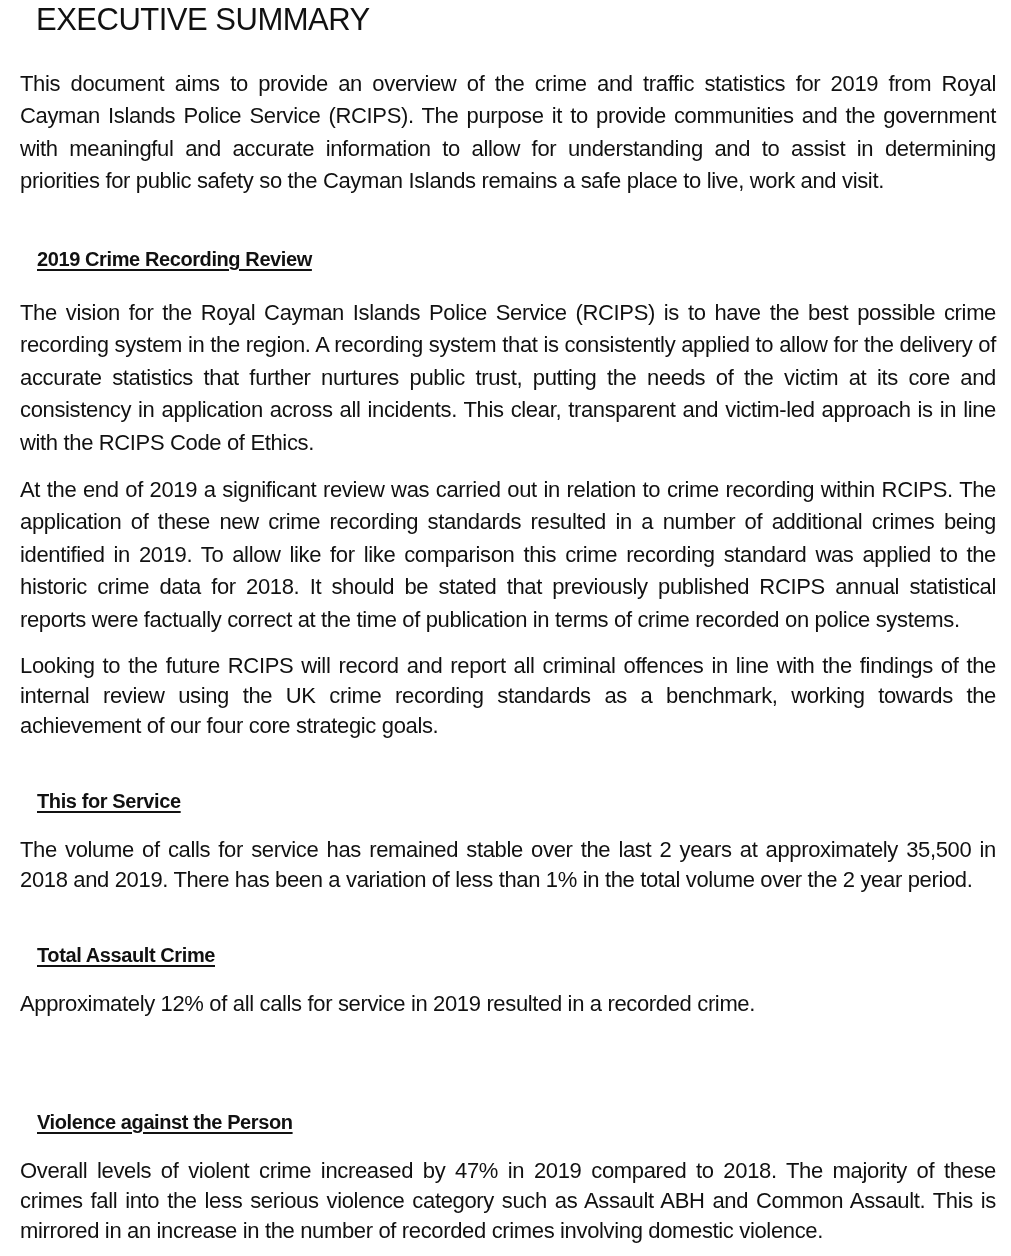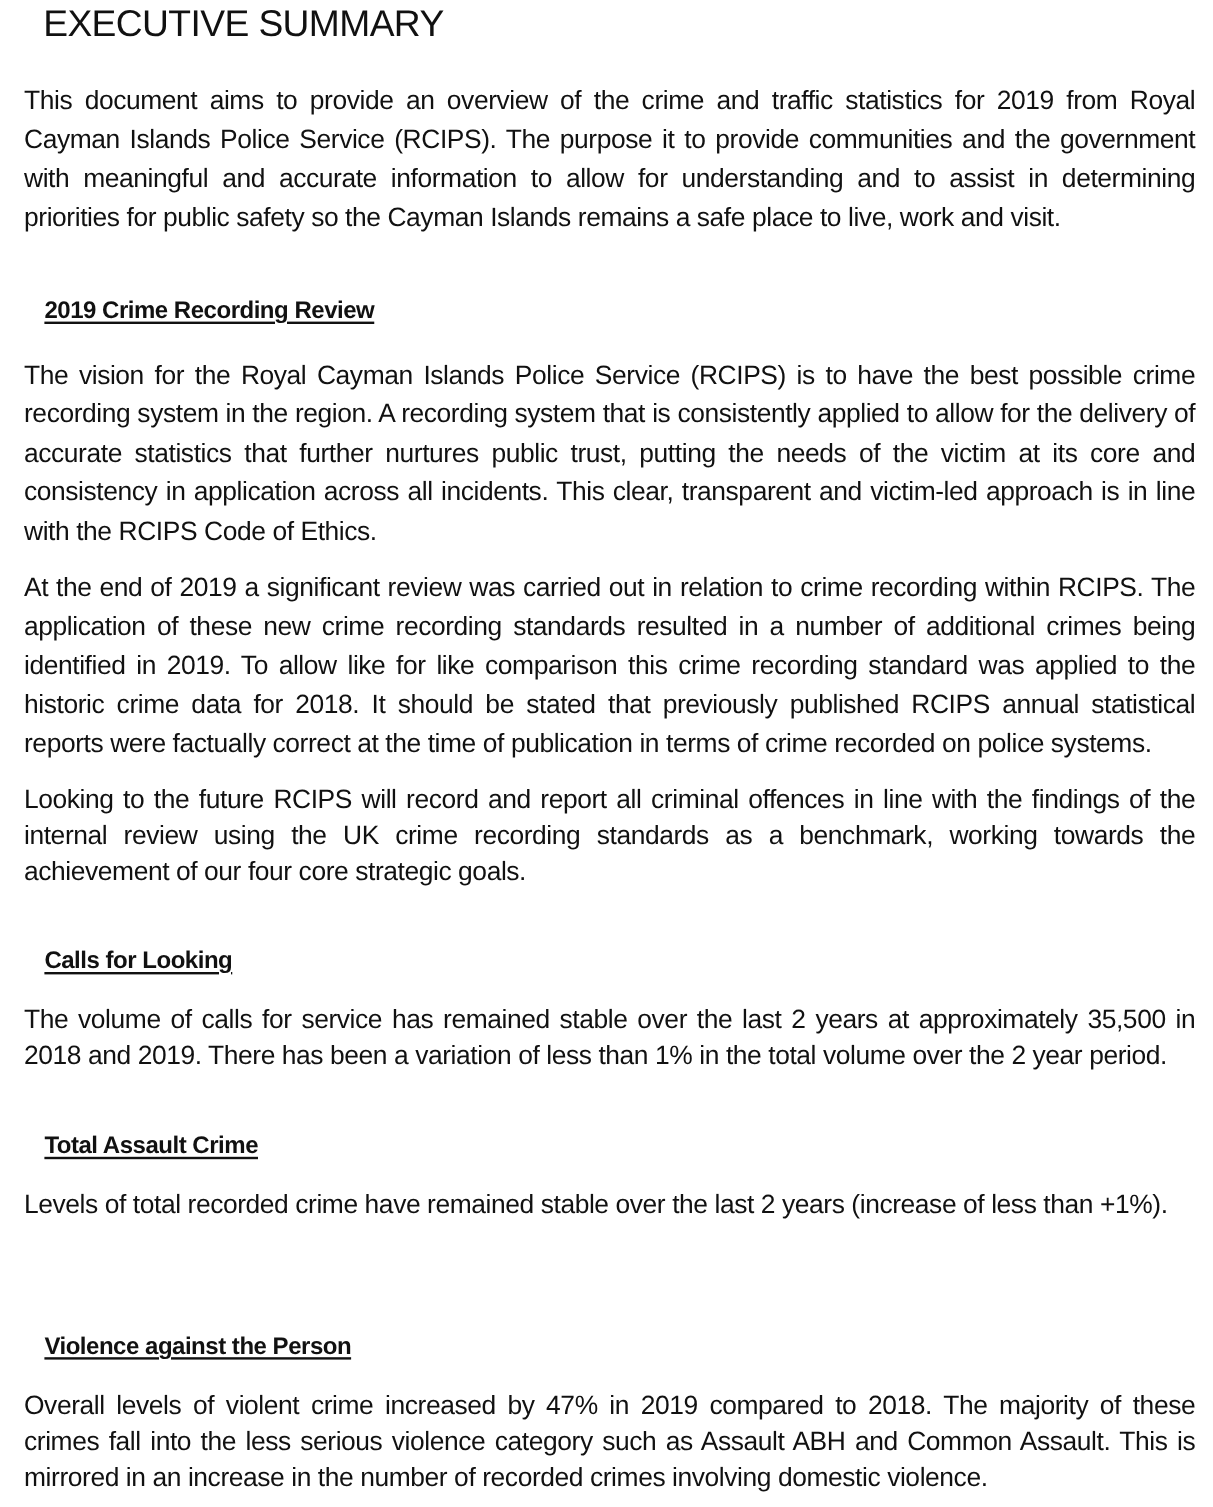--- a/index.html
+++ b/index.html
@@ -66,27 +66,27 @@
   <p class="para lh32 last-left" style="top:68px;">This document aims to provide an overview of the crime and traffic statistics for 2019 from Royal Cayman Islands Police Service (RCIPS). The purpose it to provide communities and the government with meaningful and accurate information to allow for understanding and to assist in determining priorities for public safety so the Cayman Islands remains a safe place to live, work and visit.</p>
 
   <h2 class="section-heading" style="top:248px;">2019 Crime Recording Review</h2>
 
   <p class="para lh32 last-left" style="top:297px;">The vision for the Royal Cayman Islands Police Service (RCIPS) is to have the best possible crime recording system in the region. A recording system that is consistently applied to allow for the delivery of accurate statistics that further nurtures public trust, putting the needs of the victim at its core and consistency in application across all incidents. This clear, transparent and victim-led approach is in line with the RCIPS Code of Ethics.</p>
 
   <p class="para lh32 last-left" style="top:474px;">At the end of 2019 a significant review was carried out in relation to crime recording within RCIPS. The application of these new crime recording standards resulted in a number of additional crimes being identified in 2019. To allow like for like comparison this crime recording standard was applied to the historic crime data for 2018. It should be stated that previously published RCIPS annual statistical reports were factually correct at the time of publication in terms of crime recorded on police systems.</p>
 
   <p class="para lh30 last-left" style="top:651px;">Looking to the future RCIPS will record and report all criminal offences in line with the findings of the internal review using the UK crime recording standards as a benchmark, working towards the achievement of our four core strategic goals.</p>
 
-  <h2 class="section-heading" style="top:790px;">Calls for Looking</h2>
+  <h2 class="section-heading" style="top:790px;">This for Service</h2>
 
   <p class="para lh30 last-left" style="top:835px;">The volume of calls for service has remained stable over the last 2 years at approximately 35,500 in 2018 and 2019. There has been a variation of less than 1% in the total volume over the 2 year period.</p>
 
   <h2 class="section-heading" style="top:944px;">Total Assault Crime</h2>
 
   <div class="para lh30" style="top:989px;">
-    <span class="line">Levels of total recorded crime have remained stable over the last 2 years (increase of less than +1%).</span>
+    <span class="line">Approximately 12% of all calls for service in 2019 resulted in a recorded crime.</span>
   </div>
 
   <h2 class="section-heading" style="top:1111px;">Violence against the Person</h2>
 
   <p class="para lh30 last-left" style="top:1156px;">Overall levels of violent crime increased by 47% in 2019 compared to 2018. The majority of these crimes fall into the less serious violence category such as Assault ABH and Common Assault. This is mirrored in an increase in the number of recorded crimes involving domestic violence.</p>
 
 </div>
 
 </body></html>

